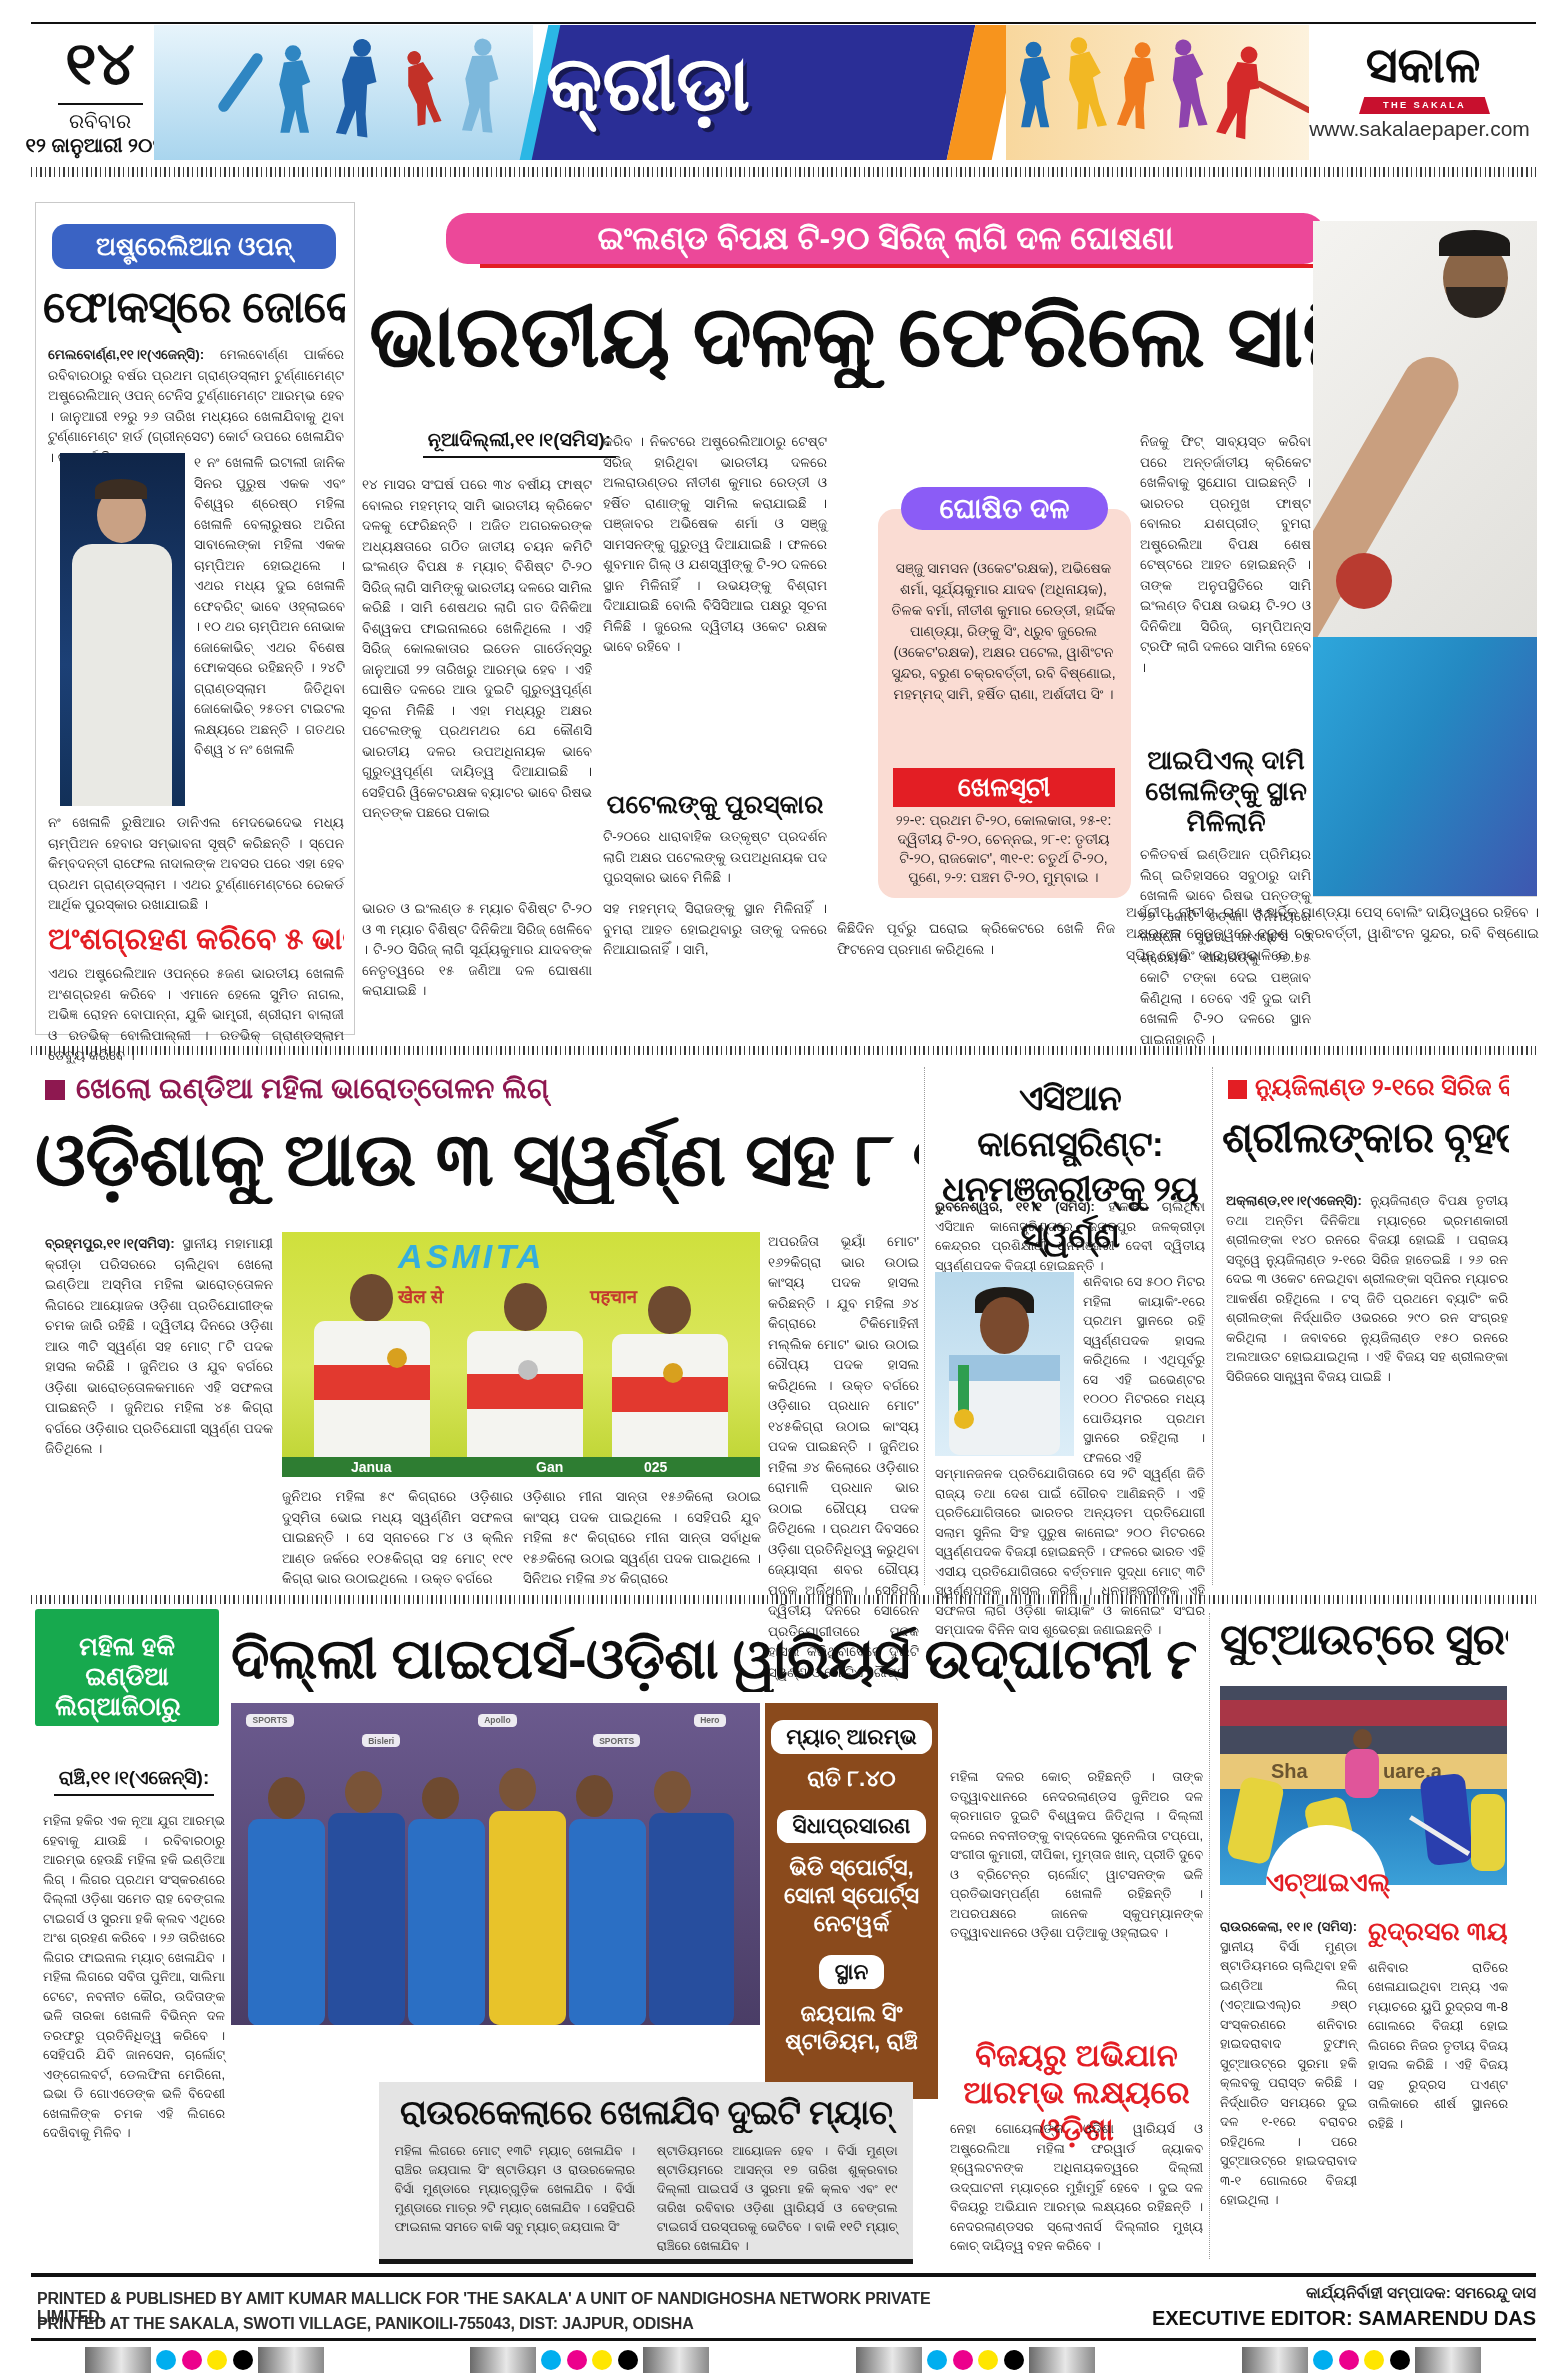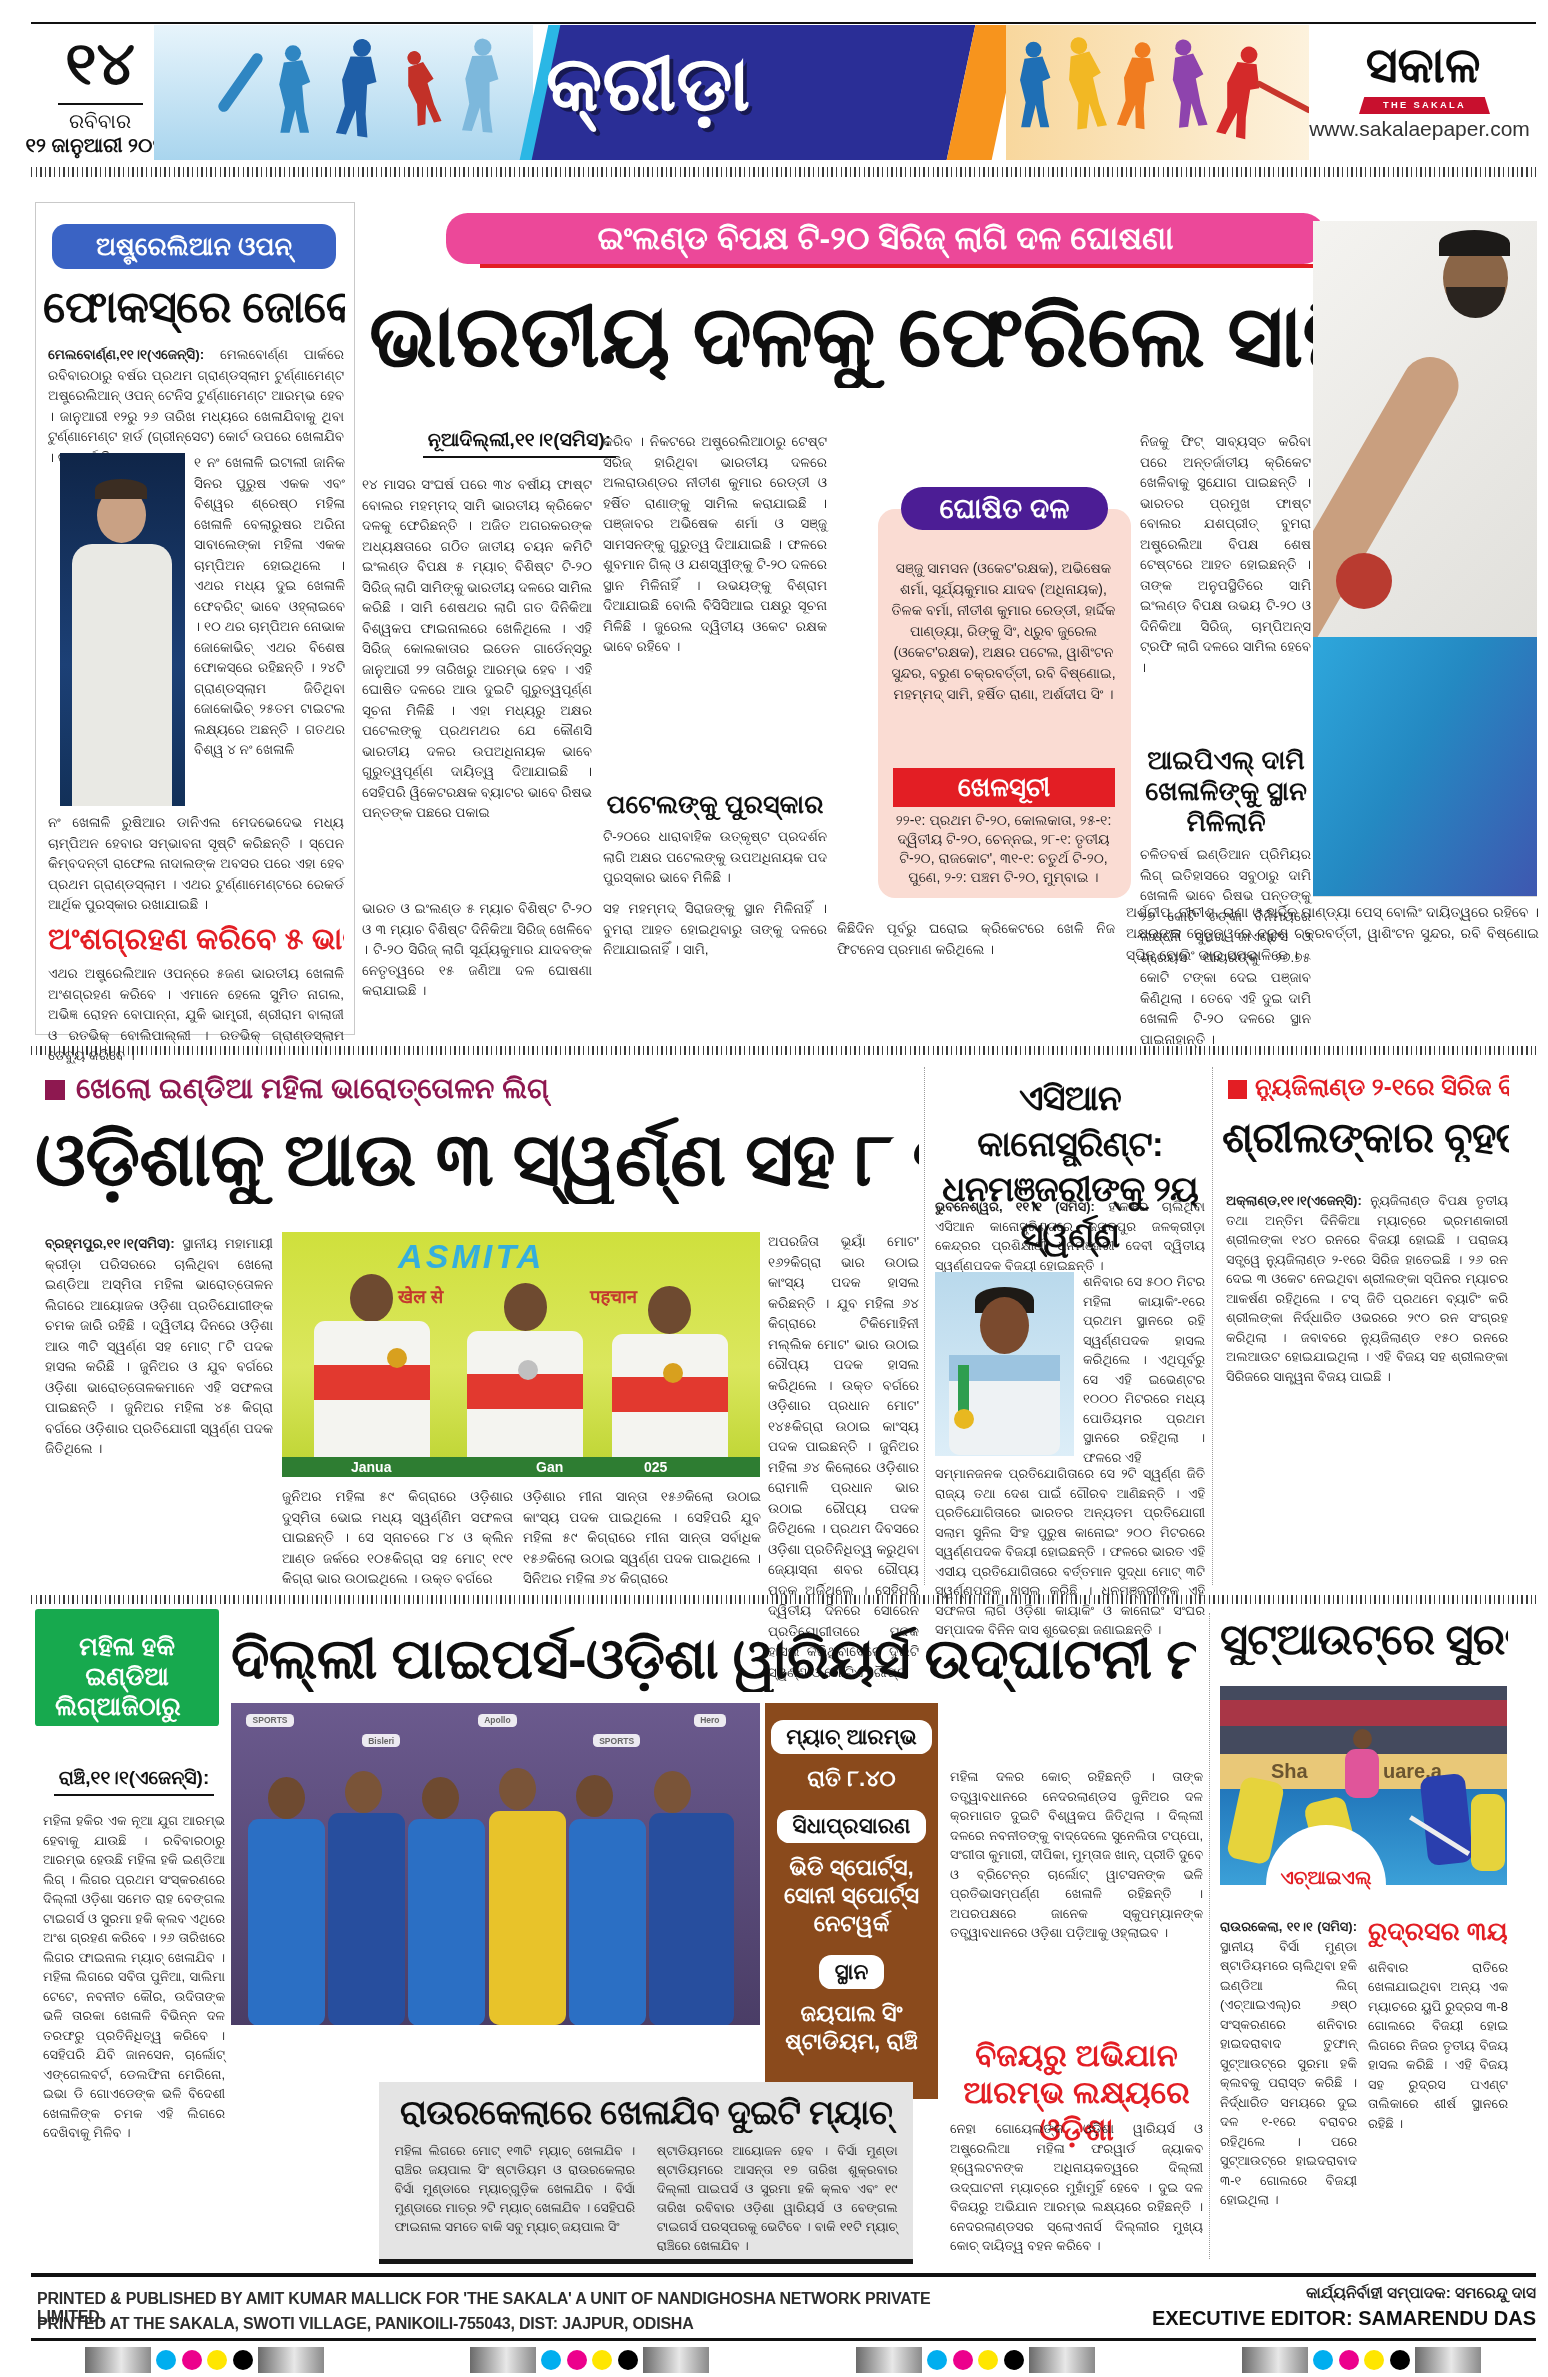--- a/index.html
+++ b/index.html
@@ -145,21 +145,21 @@
   <div class="abs dateline" style="left:423px;top:429px;width:193px;">
     <span class="inner">ନୂଆଦିଲ୍ଲୀ,୧୧।୧(ସମିସ):</span>
   </div>
 
   <div class="abs body-text" style="left:362px;top:475px;width:230px;height:420px;">୧୪ ମାସର ସଂଘର୍ଷ ପରେ ୩୪ ବର୍ଷୀୟ ଫାଷ୍ଟ ବୋଲର ମହମ୍ମଦ୍ ସାମି ଭାରତୀୟ କ୍ରିକେଟ ଦଳକୁ ଫେରିଛନ୍ତି । ଅଜିତ ଅଗରକରଙ୍କ ଅଧ୍ୟକ୍ଷତାରେ ଗଠିତ ଜାତୀୟ ଚୟନ କମିଟି ଇଂଲଣ୍ଡ ବିପକ୍ଷ ୫ ମ୍ୟାଚ୍ ବିଶିଷ୍ଟ ଟି-୨୦ ସିରିଜ୍ ଲାଗି ସାମିଙ୍କୁ ଭାରତୀୟ ଦଳରେ ସାମିଲ କରିଛି । ସାମି ଶେଷଥର ଲାଗି ଗତ ଦିନିକିଆ ବିଶ୍ୱକପ ଫାଇନାଲରେ ଖେଳିଥିଲେ । ଏହି ସିରିଜ୍ କୋଲକାତାର ଇଡେନ ଗାର୍ଡେନ୍ସରୁ ଜାନୁଆରୀ ୨୨ ତାରିଖରୁ ଆରମ୍ଭ ହେବ । ଏହି ଘୋଷିତ ଦଳରେ ଆଉ ଦୁଇଟି ଗୁରୁତ୍ୱପୂର୍ଣ୍ଣ ସୂଚନା ମିଳିଛି । ଏହା ମଧ୍ୟରୁ ଅକ୍ଷର ପଟେଲଙ୍କୁ ପ୍ରଥମଥର ଯେ କୌଣସି ଭାରତୀୟ ଦଳର ଉପଅଧିନାୟକ ଭାବେ ଗୁରୁତ୍ୱପୂର୍ଣ୍ଣ ଦାୟିତ୍ୱ ଦିଆଯାଇଛି । ସେହିପରି ୱିକେଟରକ୍ଷକ ବ୍ୟାଟର ଭାବେ ରିଷଭ ପନ୍ତଙ୍କ ପଛରେ ପକାଇ</div>
   <div class="abs body-text" style="left:603px;top:432px;width:224px;height:353px;">କରିବ । ନିକଟରେ ଅଷ୍ଟ୍ରେଲିଆଠାରୁ ଟେଷ୍ଟ ସିରିଜ୍ ହାରିଥିବା ଭାରତୀୟ ଦଳରେ ଅଲରାଉଣ୍ଡର ନୀତୀଶ କୁମାର ରେଡ୍ଡୀ ଓ ହର୍ଷିତ ରାଣାଙ୍କୁ ସାମିଲ କରାଯାଇଛି । ପଞ୍ଜାବର ଅଭିଷେକ ଶର୍ମା ଓ ସଞ୍ଜୁ ସାମସନଙ୍କୁ ଗୁରୁତ୍ୱ ଦିଆଯାଇଛି । ଫଳରେ ଶୁବମାନ ଗିଲ୍ ଓ ଯଶସ୍ୱୀଙ୍କୁ ଟି-୨୦ ଦଳରେ ସ୍ଥାନ ମିଳିନାହିଁ । ଉଭୟଙ୍କୁ ବିଶ୍ରାମ ଦିଆଯାଇଛି ବୋଲି ବିସିସିଆଇ ପକ୍ଷରୁ ସୂଚନା ମିଳିଛି । ଜୁରେଲ ଦ୍ୱିତୀୟ ଓକେଟ ରକ୍ଷକ ଭାବେ ରହିବେ ।</div>
   <div class="abs subhead-blk nowrap" style="left:603px;top:790px;width:224px;font-size:25.4px;">ପଟେଲଙ୍କୁ ପୁରସ୍କାର</div>
   <div class="abs body-text" style="left:603px;top:827px;width:224px;height:68px;">ଟି-୨୦ରେ ଧାରାବାହିକ ଉତ୍କୃଷ୍ଟ ପ୍ରଦର୍ଶନ ଲାଗି ଅକ୍ଷର ପଟେଲଙ୍କୁ ଉପଅଧିନାୟକ ପଦ ପୁରସ୍କାର ଭାବେ ମିଳିଛି ।</div>
 
   <div class="abs" style="left:878px;top:509px;width:253px;height:389px;background:#fadcd3;border-radius:17px;"></div>
-  <div class="abs kicker-pill" style="left:901px;top:487px;width:207px;height:43px;line-height:43px;font-size:28px;background:#4c1d95;border-radius:21.6px;">ଘୋଷିତ ଦଳ</div>
+  <div class="abs kicker-pill" style="left:901px;top:487px;width:207px;height:43px;line-height:43px;font-size:28px;background:#8b5cf6;border-radius:21.6px;">ଘୋଷିତ ଦଳ</div>
   <div class="abs" style="left:888px;top:558px;width:231px;height:205px;font-size:14px;line-height:1.5;text-align:center;color:#1d1d1d;">ସଞ୍ଜୁ ସାମସନ (ଓକେଟ'ରକ୍ଷକ), ଅଭିଷେକ ଶର୍ମା, ସୂର୍ଯ୍ୟକୁମାର ଯାଦବ (ଅଧିନାୟକ), ତିଳକ ବର୍ମା, ନୀତୀଶ କୁମାର ରେଡ୍ଡୀ, ହାର୍ଦ୍ଦିକ ପାଣ୍ଡ୍ୟା, ରିଙ୍କୁ ସିଂ, ଧ୍ରୁବ ଜୁରେଲ (ଓକେଟ'ରକ୍ଷକ), ଅକ୍ଷର ପଟେଲ, ୱାଶିଂଟନ ସୁନ୍ଦର, ବରୁଣ ଚକ୍ରବର୍ତ୍ତୀ, ରବି ବିଷ୍ଣୋଇ, ମହମ୍ମଦ୍ ସାମି, ହର୍ଷିତ ରାଣା, ଅର୍ଶଦୀପ ସିଂ ।</div>
   <div class="abs" style="left:893px;top:768px;width:222px;height:39px;line-height:39px;background:#e31e24;color:#fff;font-weight:800;font-size:26px;text-align:center;">ଖେଳସୂଚୀ</div>
   <div class="abs" style="left:888px;top:811px;width:231px;height:85px;font-size:14px;line-height:1.35;text-align:center;color:#1d1d1d;">୨୨-୧: ପ୍ରଥମ ଟି-୨୦, କୋଲକାତା, ୨୫-୧: ଦ୍ୱିତୀୟ ଟି-୨୦, ଚେନ୍ନଇ, ୨୮-୧: ତୃତୀୟ ଟି-୨୦, ରାଜକୋଟ', ୩୧-୧: ଚତୁର୍ଥ ଟି-୨୦, ପୁଣେ, ୨-୨: ପଞ୍ଚମ ଟି-୨୦, ମୁମ୍ବାଇ ।</div>
 
   <div class="abs body-text" style="left:1140px;top:432px;width:171px;height:310px;">ନିଜକୁ ଫିଟ୍ ସାବ୍ୟସ୍ତ କରିବା ପରେ ଅନ୍ତର୍ଜାତୀୟ କ୍ରିକେଟ ଖେଳିବାକୁ ସୁଯୋଗ ପାଇଛନ୍ତି । ଭାରତର ପ୍ରମୁଖ ଫାଷ୍ଟ ବୋଲର ଯଶପ୍ରୀତ୍ ବୁମରା ଅଷ୍ଟ୍ରେଲିଆ ବିପକ୍ଷ ଶେଷ ଟେଷ୍ଟରେ ଆହତ ହୋଇଛନ୍ତି । ତାଙ୍କ ଅନୁପସ୍ଥିତିରେ ସାମି ଇଂଲଣ୍ଡ ବିପକ୍ଷ ଉଭୟ ଟି-୨୦ ଓ ଦିନିକିଆ ସିରିଜ୍, ଚାମ୍ପିଅନ୍ସ ଟ୍ରଫି ଲାଗି ଦଳରେ ସାମିଲ ହେବେ ।</div>
   <div class="abs subhead-blk" style="left:1134px;top:745px;width:184px;height:96px;font-size:26px;line-height:1.2;">ଆଇପିଏଲ୍ ଦାମି ଖେଳାଳିଙ୍କୁ ସ୍ଥାନ ମିଳିଲାନି</div>
   <div class="abs body-text" style="left:1140px;top:845px;width:171px;height:193px;">ଚଳିତବର୍ଷ ଇଣ୍ଡିଆନ ପ୍ରିମିୟର ଲିଗ୍ ଇତିହାସରେ ସବୁଠାରୁ ଦାମି ଖେଳାଳି ଭାବେ ରିଷଭ ପନ୍ତଙ୍କୁ ୨୭ କୋଟି ଟଙ୍କା ବିନିମୟରେ ଲକ୍ଷ୍ନୌ ସୁପର ଜାଏଣ୍ଟସ ଓ ଶ୍ରେୟସ ଆୟରଙ୍କୁ ୨୬.୭୫ କୋଟି ଟଙ୍କା ଦେଇ ପଞ୍ଜାବ କିଣିଥିଲା । ତେବେ ଏହି ଦୁଇ ଦାମି ଖେଳାଳି ଟି-୨୦ ଦଳରେ ସ୍ଥାନ ପାଇନାହାନ୍ତି ।</div>
 
   <div class="abs photo" style="left:1313px;top:221px;width:224px;height:676px;background:linear-gradient(135deg,#f4f3f0,#d9d8d3);">
     <span class="head" style="left:130px;top:20px;width:65px;height:74px;background:#8a6547;"></span>
@@ -305,21 +305,21 @@
     <span class="abs" style="left:0;top:103px;width:287px;height:96px;background:linear-gradient(180deg,#2277bb,#3ba0d8);"></span>
     <span class="head" style="left:133px;top:43px;width:18.5px;height:20px;background:#6e4a30;"></span>
     <span class="torso" style="left:125px;top:63px;width:34px;height:49px;background:#e0559a;"></span>
     <span class="torso" style="left:14px;top:93px;width:43px;height:83px;background:#e6d33c;transform:rotate(12deg);"></span>
     <span class="torso" style="left:91px;top:113px;width:42px;height:74px;background:#e6d33c;transform:rotate(-14deg);"></span>
     <span class="torso" style="left:204px;top:89px;width:45px;height:89px;background:#2a3fae;transform:rotate(-6deg);"></span>
     <span class="torso" style="left:251px;top:108px;width:34px;height:77px;background:#e6d33c;"></span>
     <span class="abs" style="left:185px;top:147px;width:69px;height:5.4px;background:#eee;transform:rotate(32deg);"></span>
   </div>
   <div class="abs" style="left:1266px;top:1825px;width:120px;height:85px;background:#fff;border-radius:60px 60px 0 0;z-index:5;text-align:center;">
-    <span style="display:inline-block;margin-top:42px;color:#e31e24;font-weight:800;font-size:19px;">ଏଚ୍‌ଆଇଏଲ୍</span>
+    <span style="display:inline-block;margin-top:42px;color:#e31e24;font-weight:800;font-size:26px;">ଏଚ୍‌ଆଇଏଲ୍</span>
   </div>
 
   <div class="abs body-sm" style="left:1220px;top:1917px;width:137px;height:344px;">
     <span class="dl">ରାଉରକେଲା, ୧୧।୧ (ସମିସ):</span>
     <span>ସ୍ଥାନୀୟ ବିର୍ସା ମୁଣ୍ଡା ଷ୍ଟାଡିୟମରେ ଚାଲିଥିବା ହକି ଇଣ୍ଡିଆ ଲିଗ୍ (ଏଚ୍‌ଆଇଏଲ୍)ର ୬ଷ୍ଠ ସଂସ୍କରଣରେ ଶନିବାର ହାଇଦରାବାଦ ତୁଫାନ୍ ସୁଟ୍‌ଆଉଟ୍‌ରେ ସୁରମା ହକି କ୍ଲବକୁ ପରାସ୍ତ କରିଛି । ନିର୍ଦ୍ଧାରିତ ସମୟରେ ଦୁଇ ଦଳ ୧-୧ରେ ବରାବର ରହିଥିଲେ । ପରେ ସୁଟ୍‌ଆଉଟ୍‌ରେ ହାଇଦରାବାଦ ୩-୧ ଗୋଲରେ ବିଜୟୀ ହୋଇଥିଲା ।</span>
   </div>
   <div class="abs" style="left:1368px;top:1917px;width:140px;height:344px;">
     <div class="subhead-red nowrap" style="font-size:25.4px;margin-bottom:10.8px;">ରୁଦ୍ରସର ୩ୟ ବିଜୟ</div>
     <div class="body-sm">ଶନିବାର ରାତିରେ ଖେଳାଯାଇଥିବା ଅନ୍ୟ ଏକ ମ୍ୟାଚରେ ୟୁପି ରୁଦ୍ରସ ୩-8 ଗୋଲରେ ବିଜୟୀ ହୋଇ ଲିଗରେ ନିଜର ତୃତୀୟ ବିଜୟ ହାସଲ କରିଛି । ଏହି ବିଜୟ ସହ ରୁଦ୍ରସ ପଏଣ୍ଟ ତାଲିକାରେ ଶୀର୍ଷ ସ୍ଥାନରେ ରହିଛି ।</div>
   </div>

